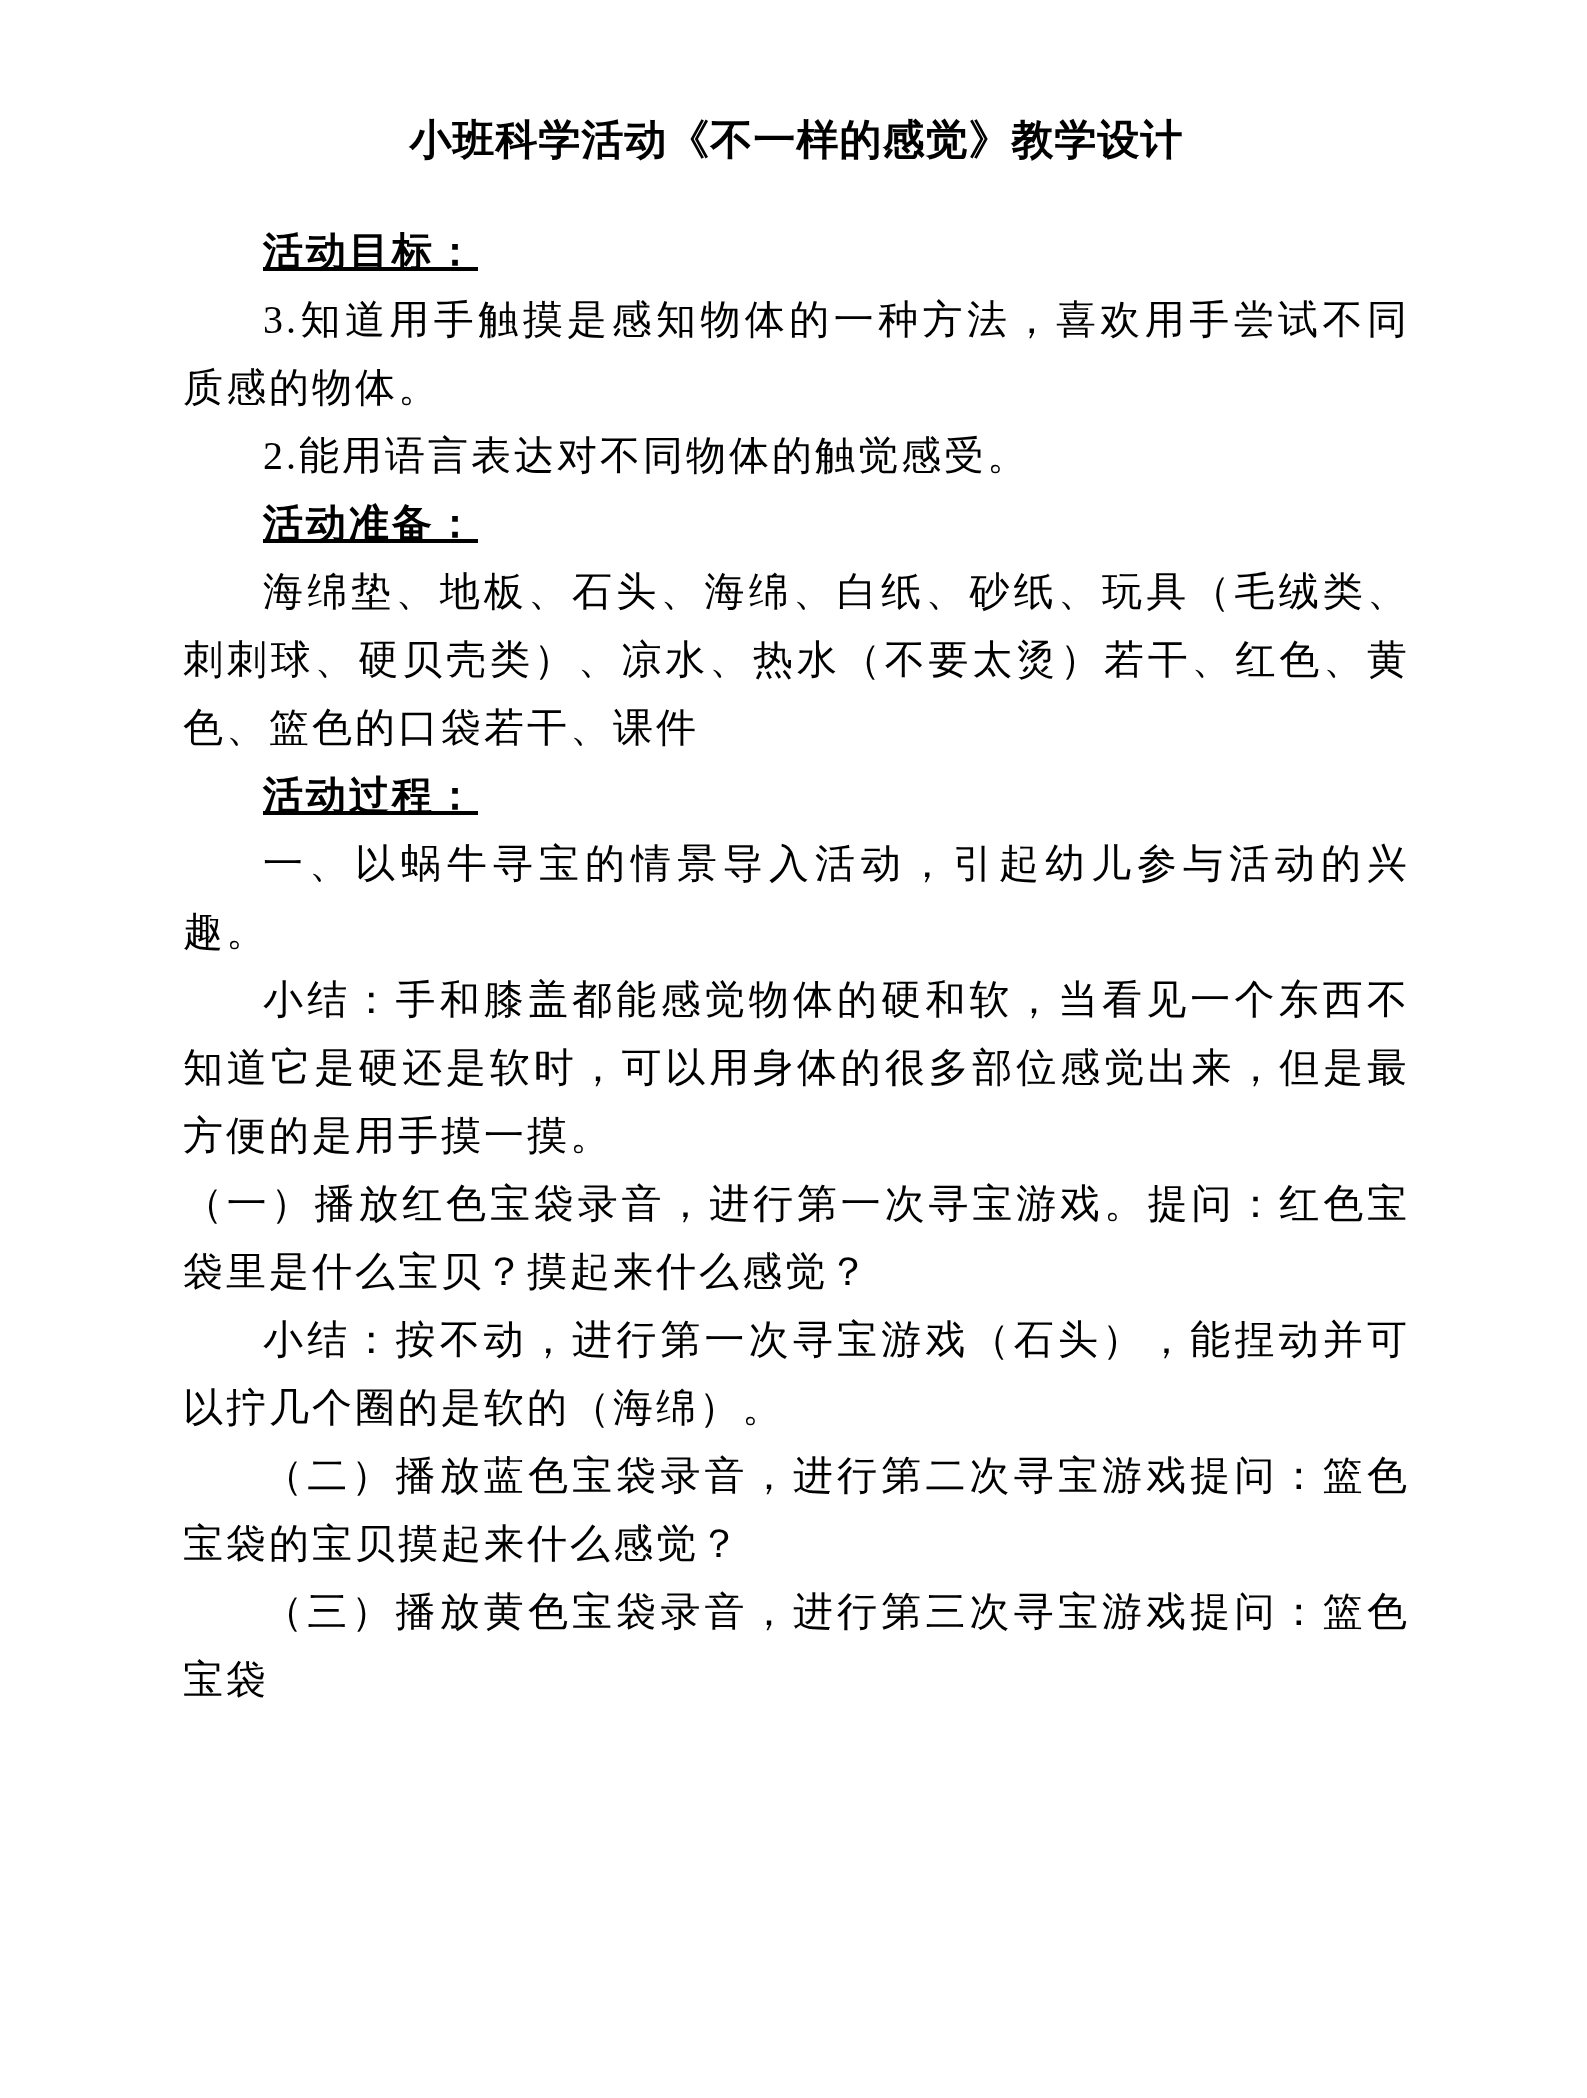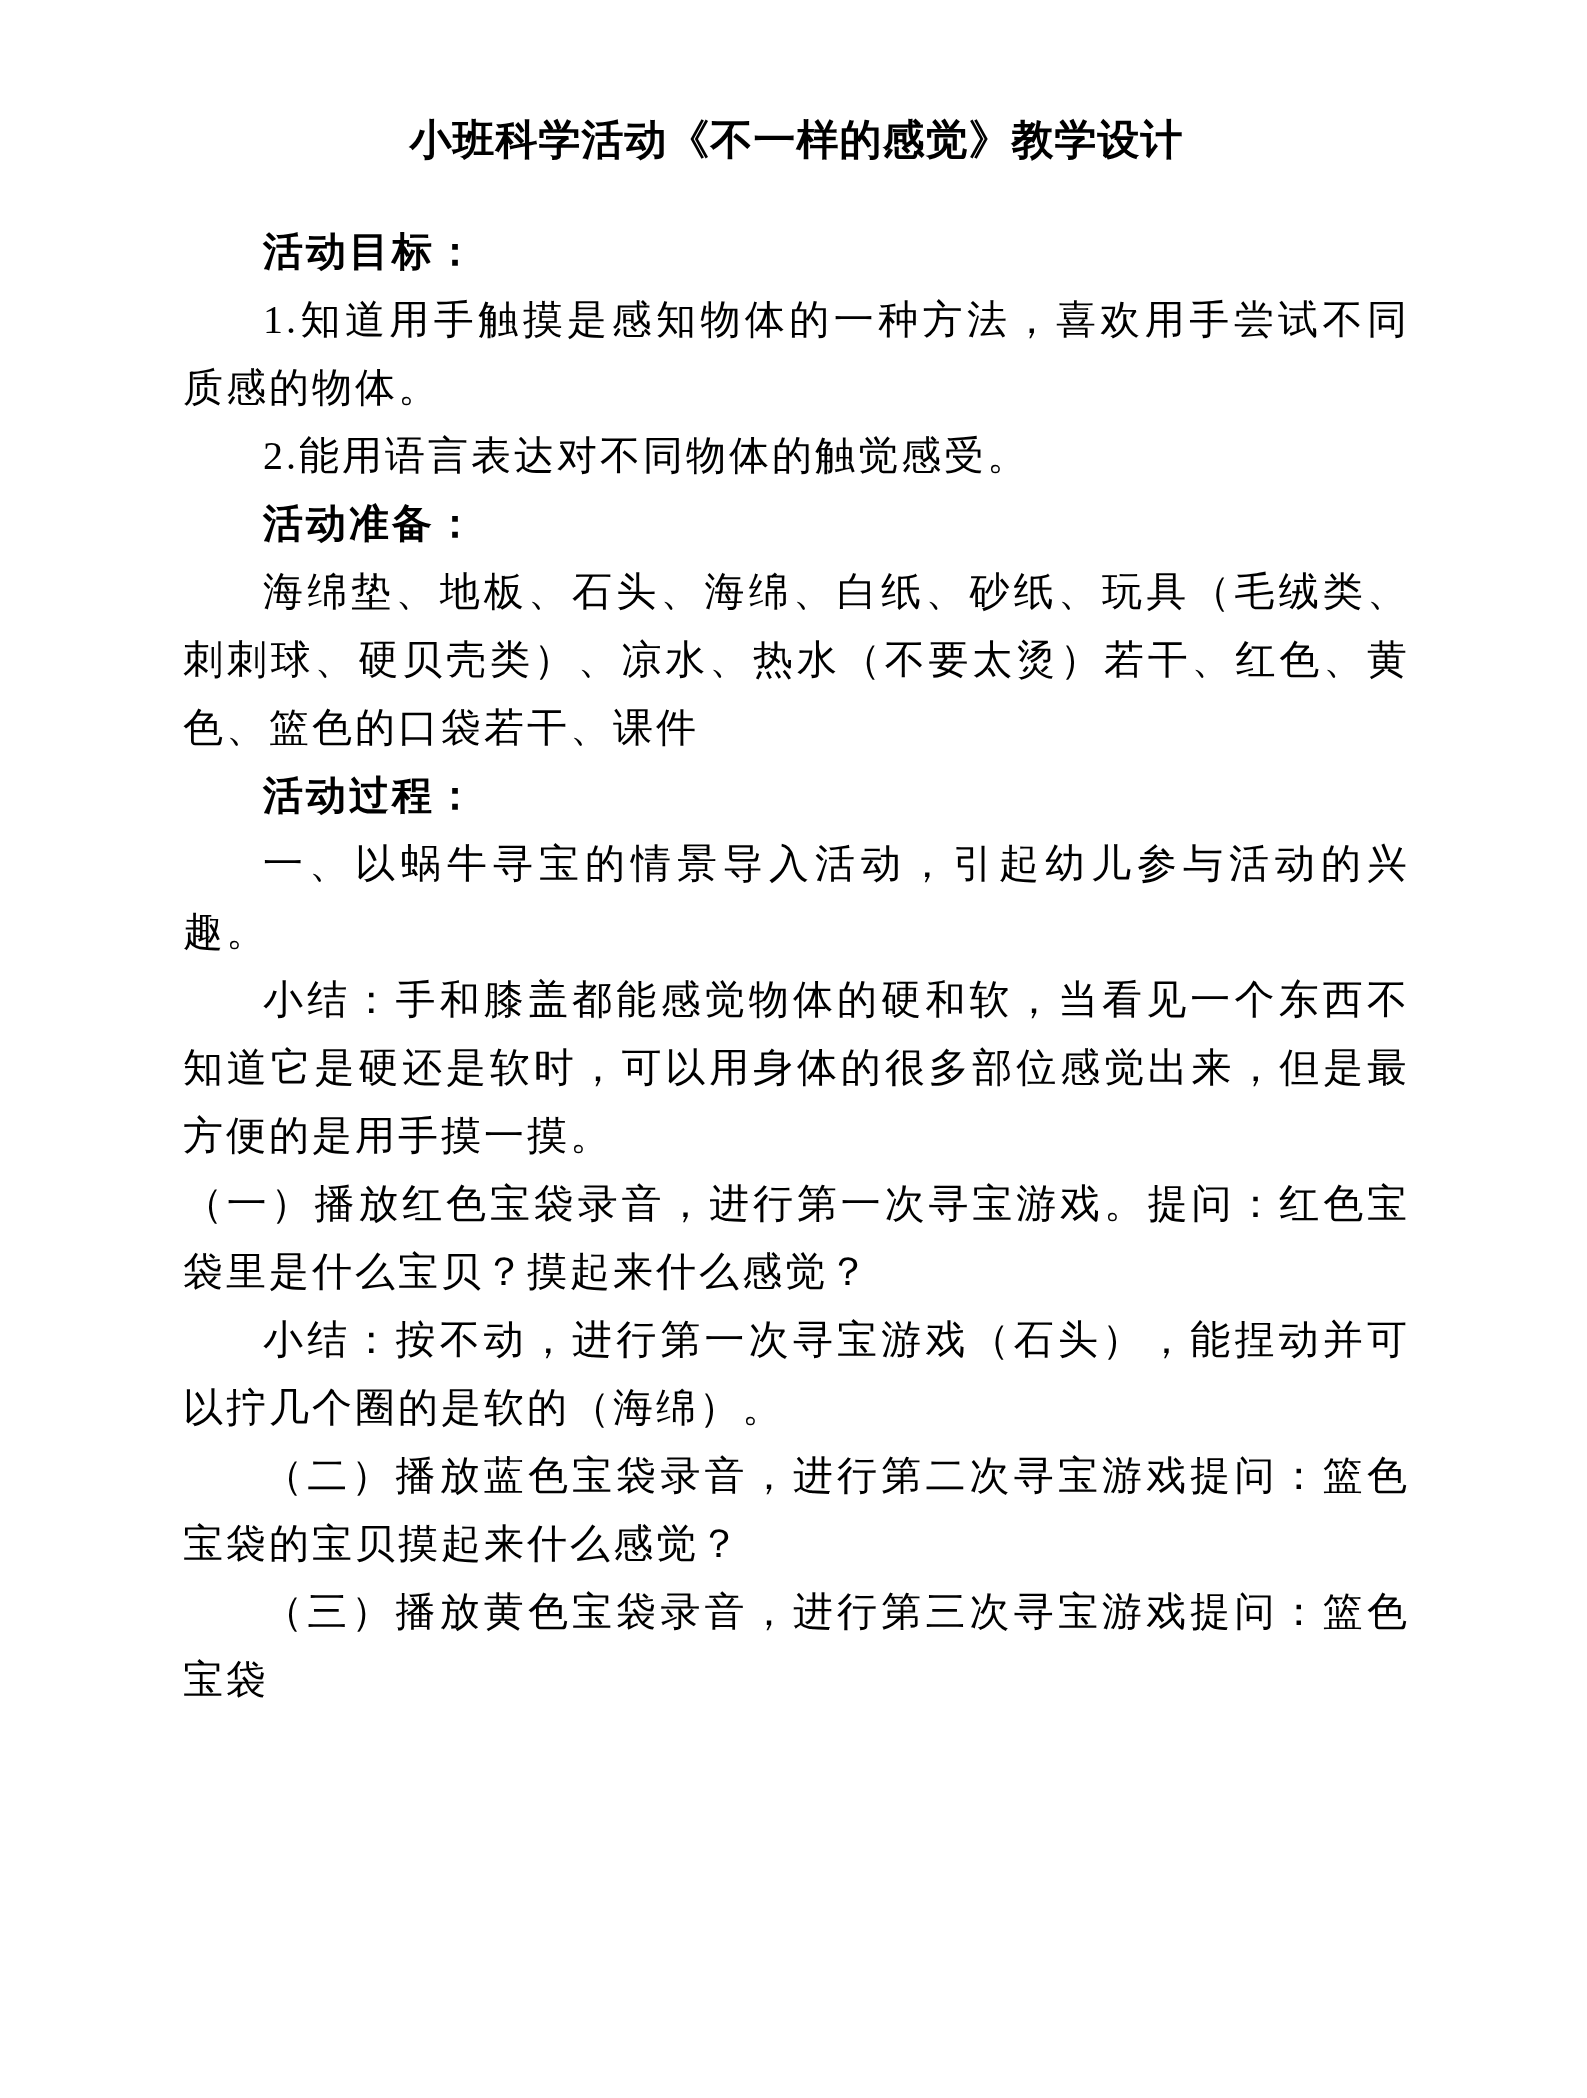--- a/index.html
+++ b/index.html
@@ -35,33 +35,34 @@
     font-size: 40px;
     line-height: 68px;
     letter-spacing: 3px;
     text-align: justify;
     text-justify: inter-character;
     word-break: break-all;
     text-indent: 2em;
   }
   .para.bold {
     font-weight: bold;
+    text-decoration: underline;
   }
   .para.no-indent {
     text-indent: 0;
   }
 </style>
 </head>
 <body>
 
 <div class="page">
   <h1 class="doc-title">小班科学活动《不一样的感觉》教学设计</h1>
   <div class="doc-body">
       <p class="para bold">活动目标：</p>
-      <p class="para">1.知道用手触摸是感知物体的一种方法，喜欢用手尝试不同质感的物体。</p>
+      <p class="para">3.知道用手触摸是感知物体的一种方法，喜欢用手尝试不同质感的物体。</p>
       <p class="para">2.能用语言表达对不同物体的触觉感受。</p>
       <p class="para bold">活动准备：</p>
       <p class="para">海绵垫、地板、石头、海绵、白纸、砂纸、玩具（毛绒类、刺刺球、硬贝壳类）、凉水、热水（不要太烫）若干、红色、黄色、篮色的口袋若干、课件</p>
       <p class="para bold">活动过程：</p>
       <p class="para">一、以蜗牛寻宝的情景导入活动，引起幼儿参与活动的兴趣。</p>
       <p class="para">小结：手和膝盖都能感觉物体的硬和软，当看见一个东西不知道它是硬还是软时，可以用身体的很多部位感觉出来，但是最方便的是用手摸一摸。</p>
       <p class="para no-indent">（一）播放红色宝袋录音，进行第一次寻宝游戏。提问：红色宝袋里是什么宝贝？摸起来什么感觉？</p>
       <p class="para">小结：按不动，进行第一次寻宝游戏（石头），能捏动并可以拧几个圈的是软的（海绵）。</p>
       <p class="para">（二）播放蓝色宝袋录音，进行第二次寻宝游戏提问：篮色宝袋的宝贝摸起来什么感觉？</p>
       <p class="para">（三）播放黄色宝袋录音，进行第三次寻宝游戏提问：篮色宝袋</p>

